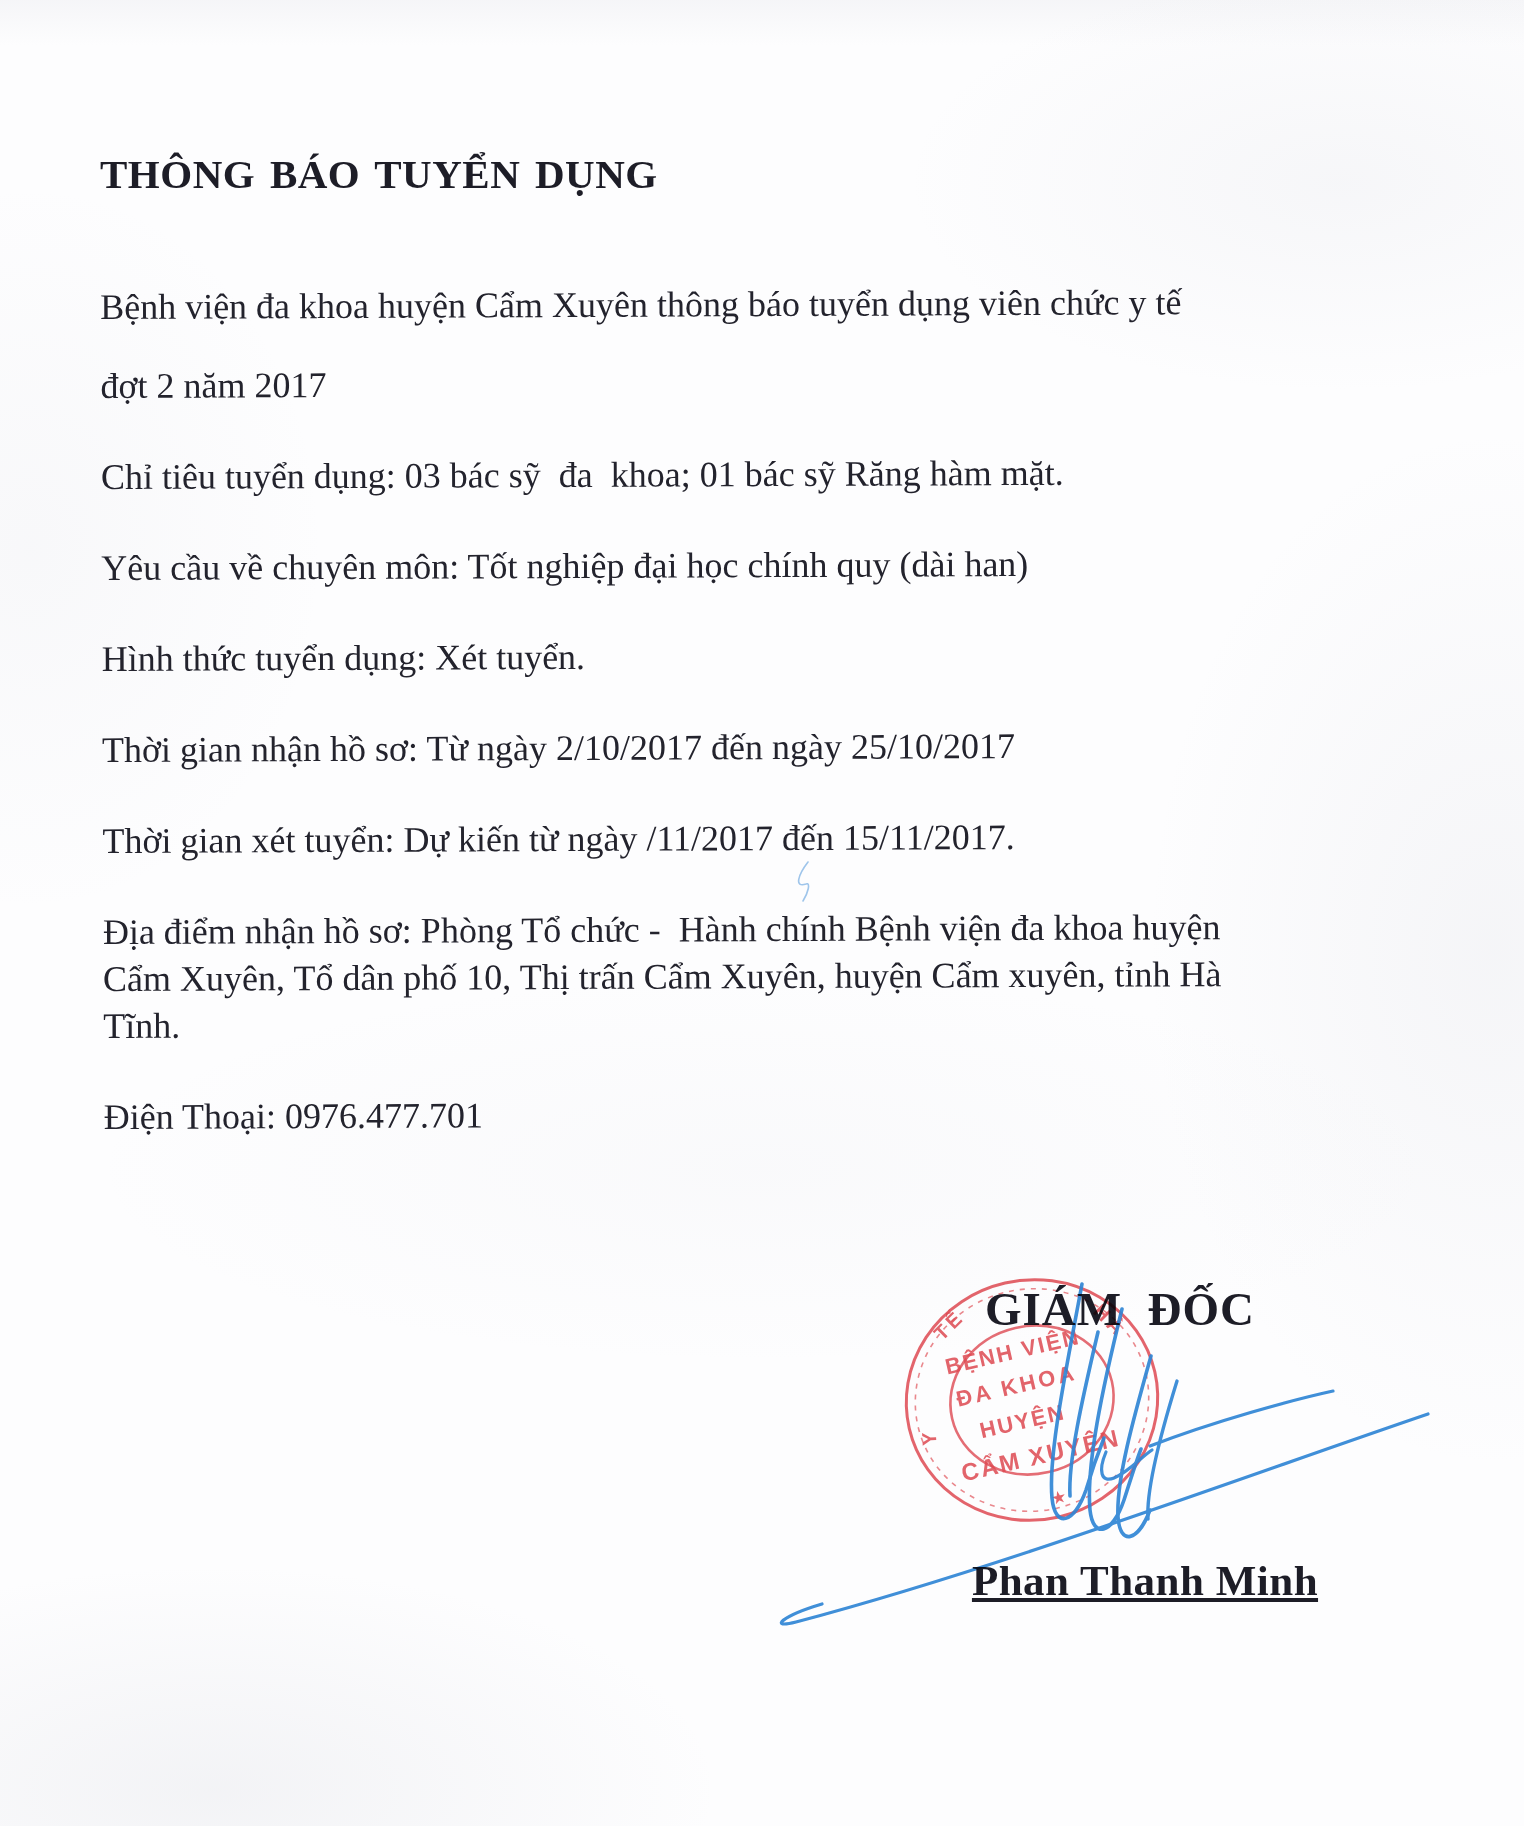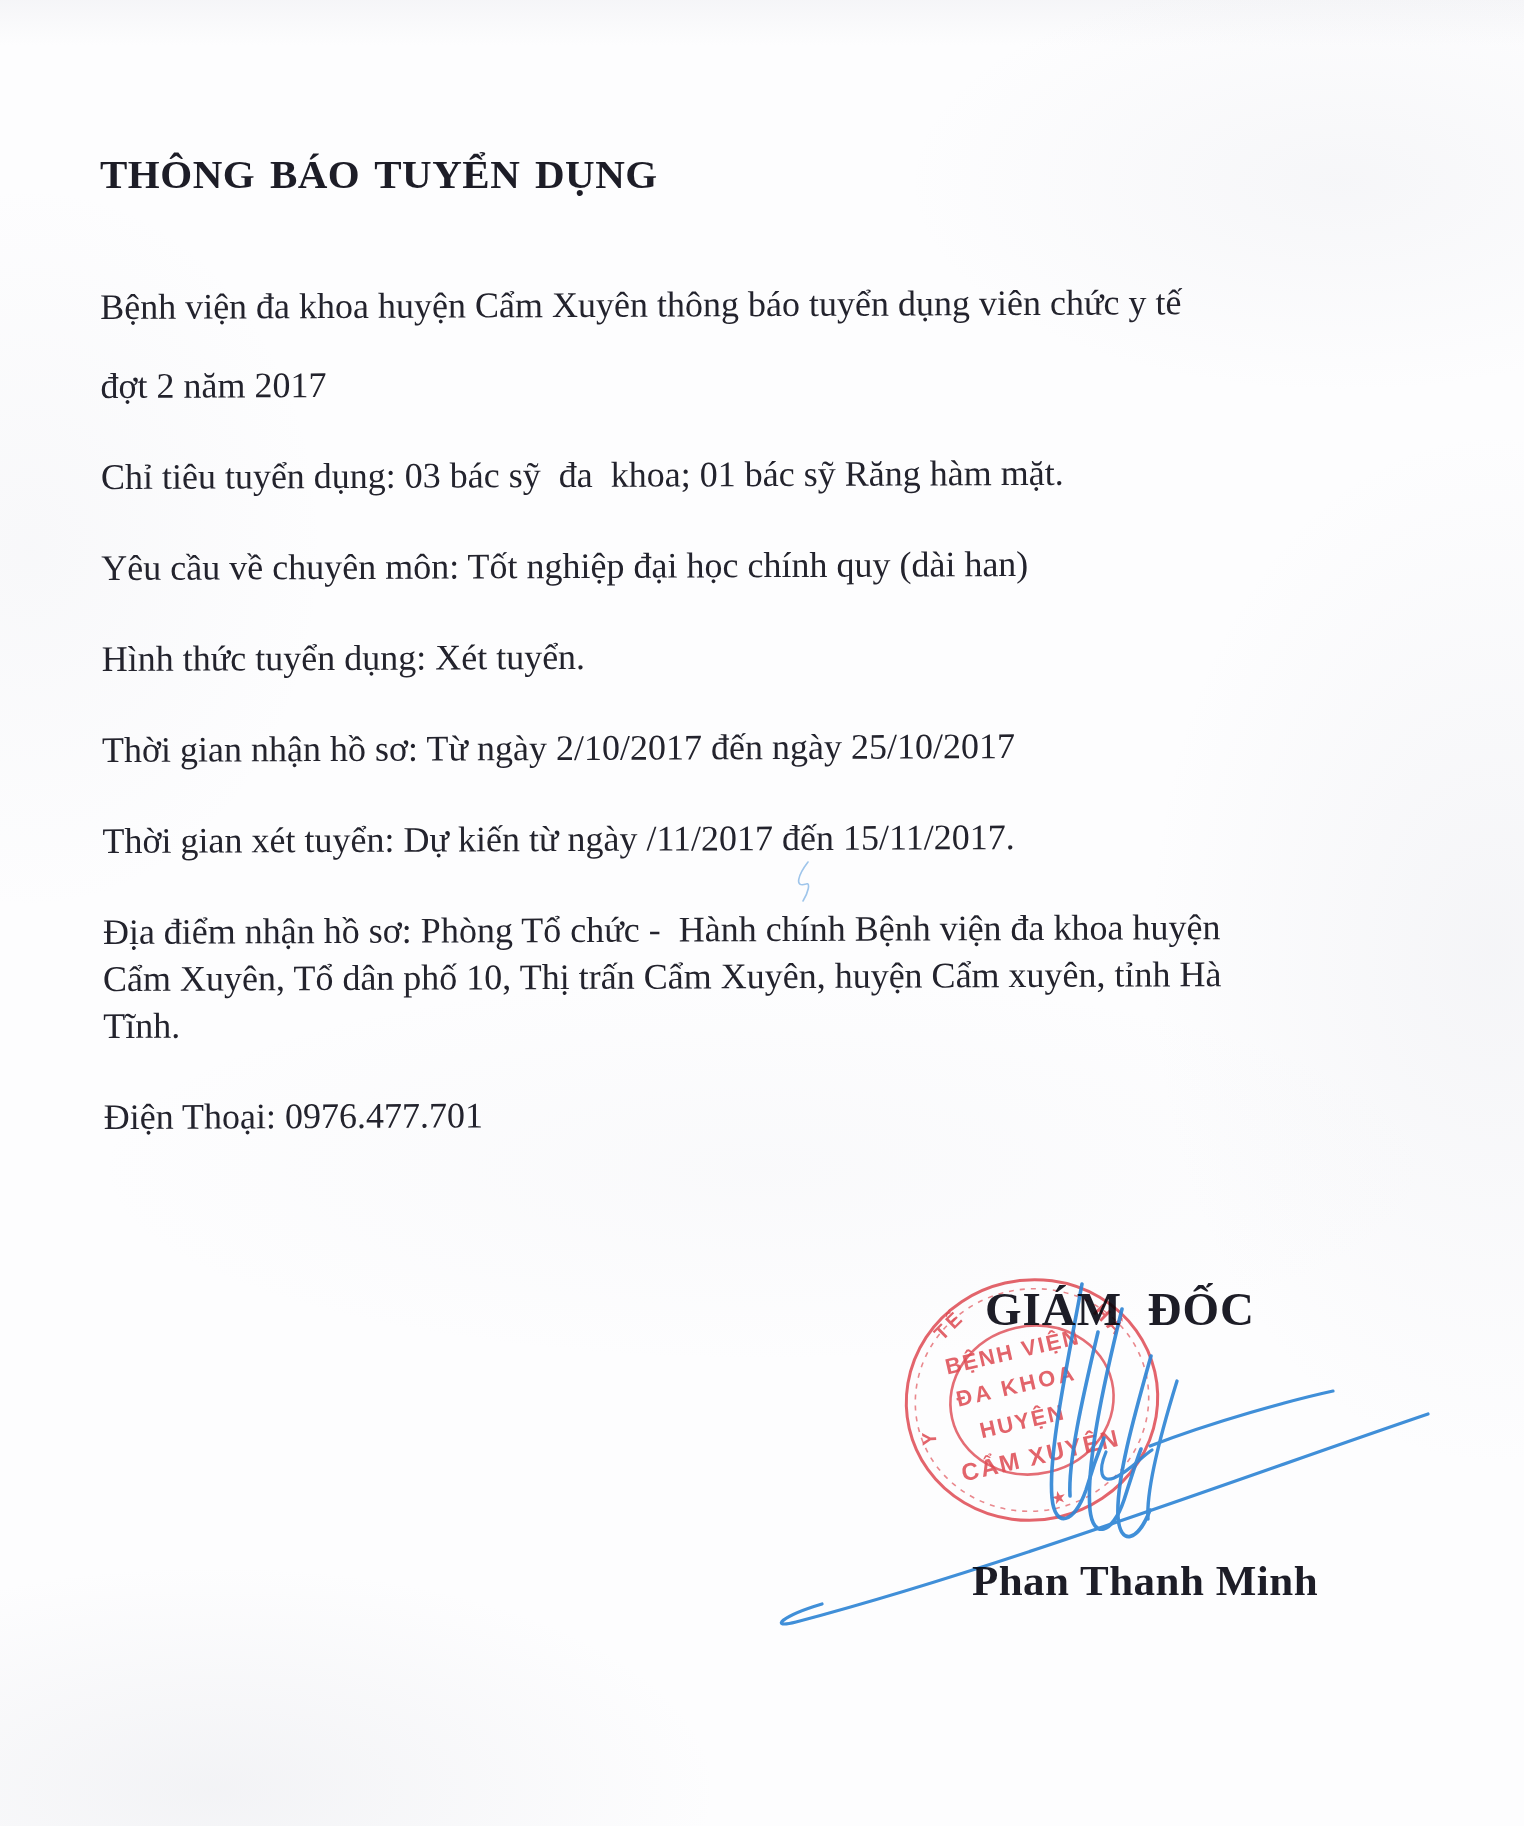--- a/index.html
+++ b/index.html
@@ -46,20 +46,21 @@
     font-size:47px; font-weight:bold; letter-spacing:1px;
     color:#1d1d27; white-space:pre;
     z-index:1;
   }
   .signer-name {
     position:absolute; left:930px; top:1556px; width:430px;
     text-align:center;
     font-size:43px; font-weight:bold; letter-spacing:0.5px;
     color:#1d1d27; white-space:pre;
     z-index:1;
+    text-decoration:underline;
   }
 
   .ink-layer {
     position:absolute; left:0; top:0; width:1524px; height:1826px;
     z-index:2;
     mix-blend-mode:multiply;
   }
 </style>
 </head>
 <body>

